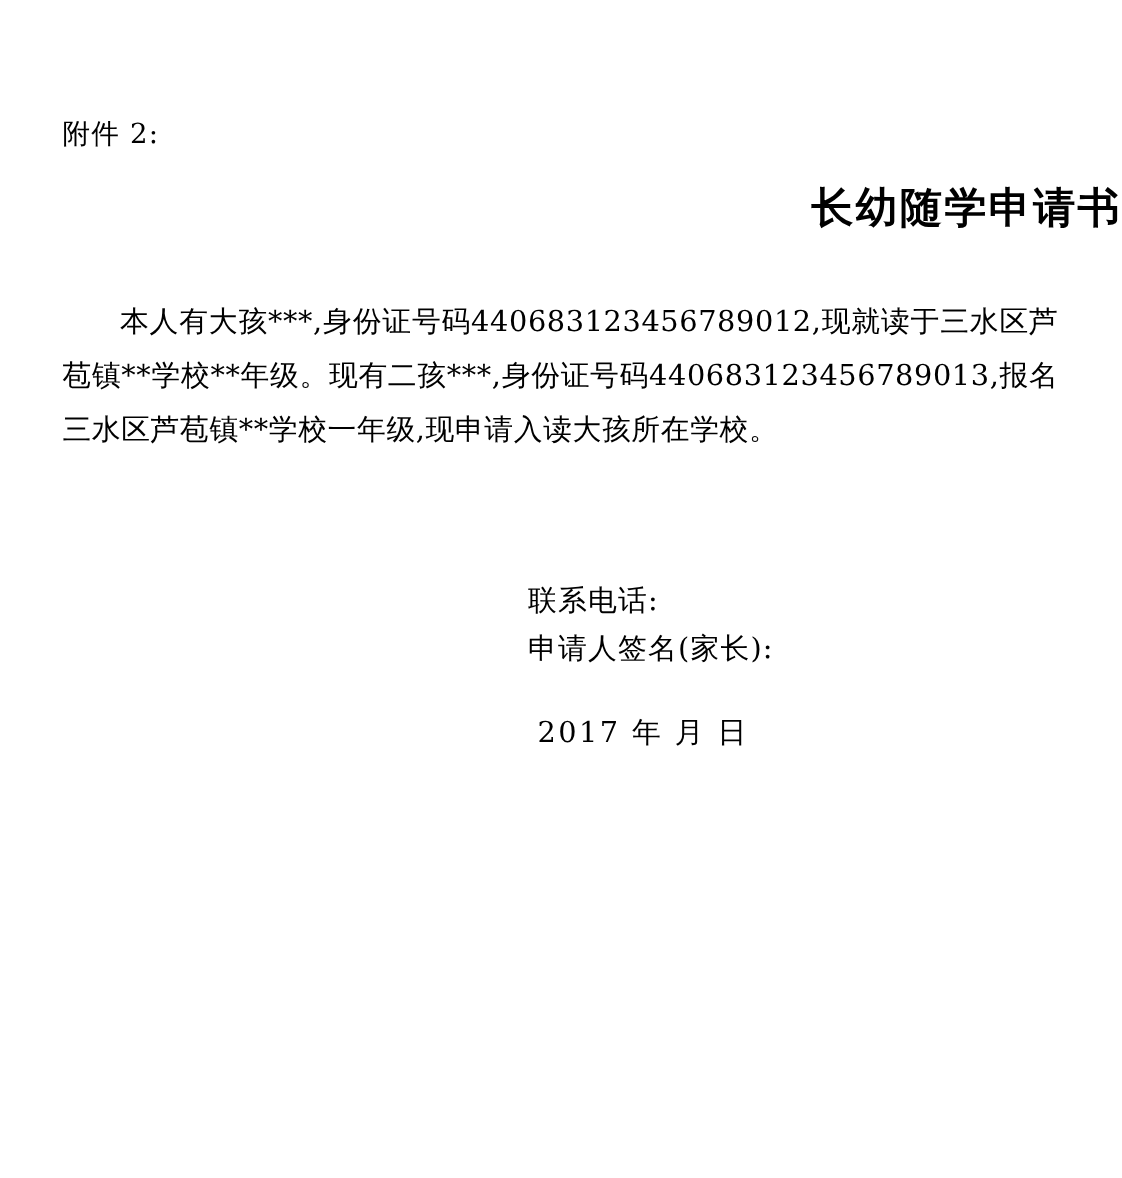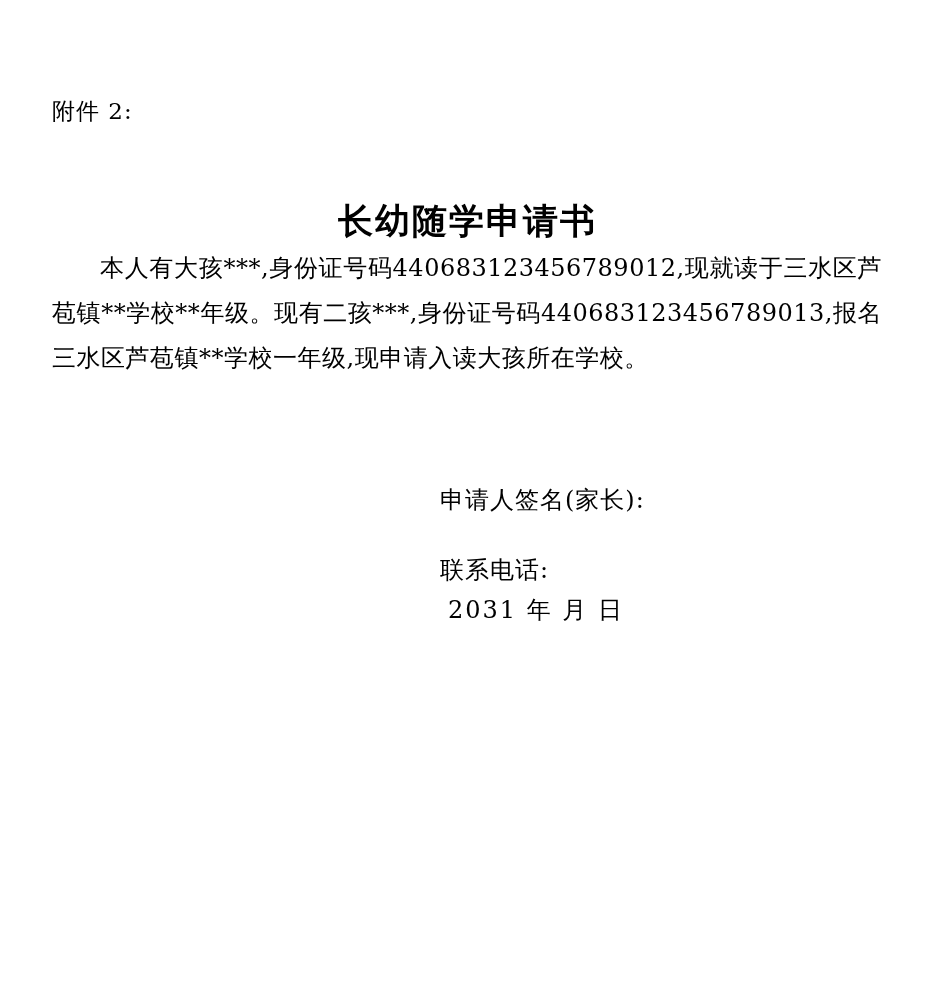--- a/index.html
+++ b/index.html
@@ -28,25 +28,24 @@
     top: 96px;
     font-size: 23px;
     letter-spacing: 1px;
     white-space: nowrap;
   }
   .doc-title {
     position: absolute;
     left: 0;
     top: 150px;
     width: 935px;
-    text-align: center;
+    text-align: right;
     font-size: 35px;
     font-weight: bold;
     letter-spacing: 2px;
-    margin-top: 48px;
   }
   .body-block {
     position: absolute;
     left: 52px;
     top: 222px;
     width: 830px;
   }
   .body-para {
     font-size: 24px;
     line-height: 45px;
@@ -85,18 +84,18 @@
 
   <div class="attachment-label">附件 2:</div>
 
   <div class="doc-title">长幼随学申请书</div>
 
   <div class="body-block">
     <p class="body-para">本人有大孩***,身份证号码440683123456789012,现就读于三水区芦苞镇**学校**年级。现有二孩***,身份证号码440683123456789013,报名三水区芦苞镇**学校一年级,现申请入读大孩所在学校。</p>
   </div>
 
   <div class="sign-block">
+    <div class="sign-line sign-phone">联系电话:</div>
     <div class="sign-line sign-signature">申请人签名(家长):</div>
-    <div class="sign-line sign-phone">联系电话:</div>
-    <div class="sign-line sign-date">2031 年    月    日</div>
+    <div class="sign-line sign-date">2017 年    月    日</div>
   </div>
 
 </div>
 
 </body></html>

